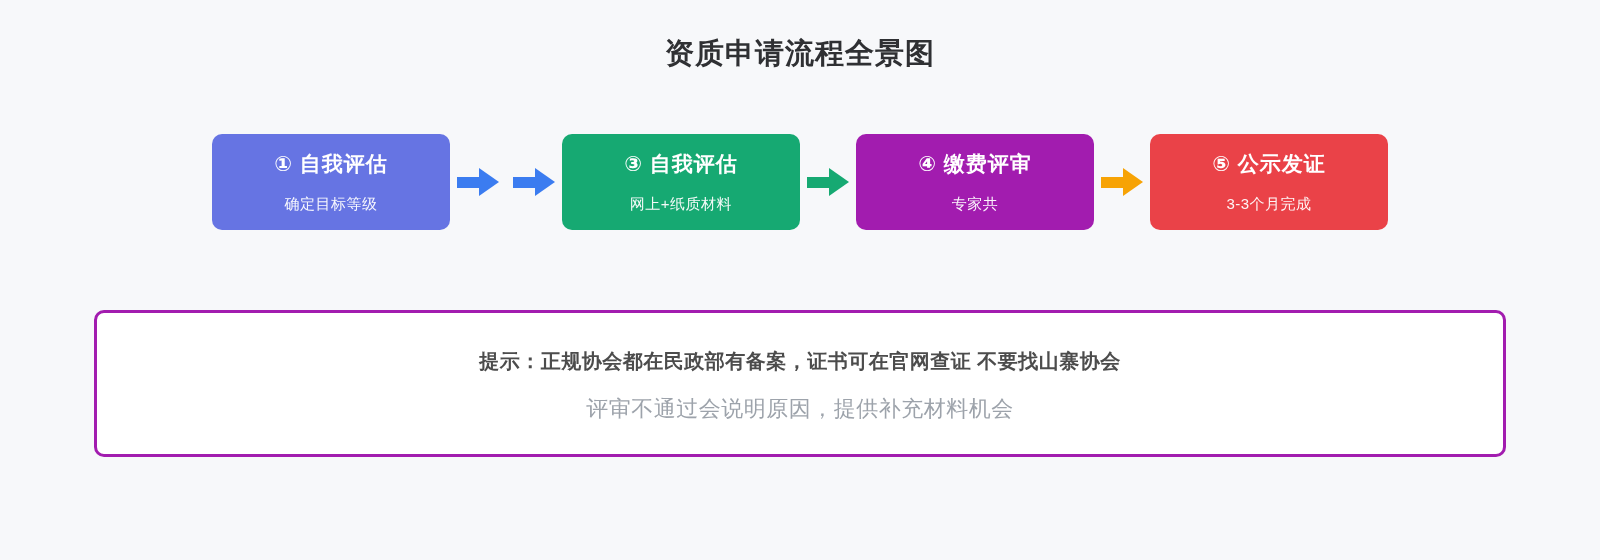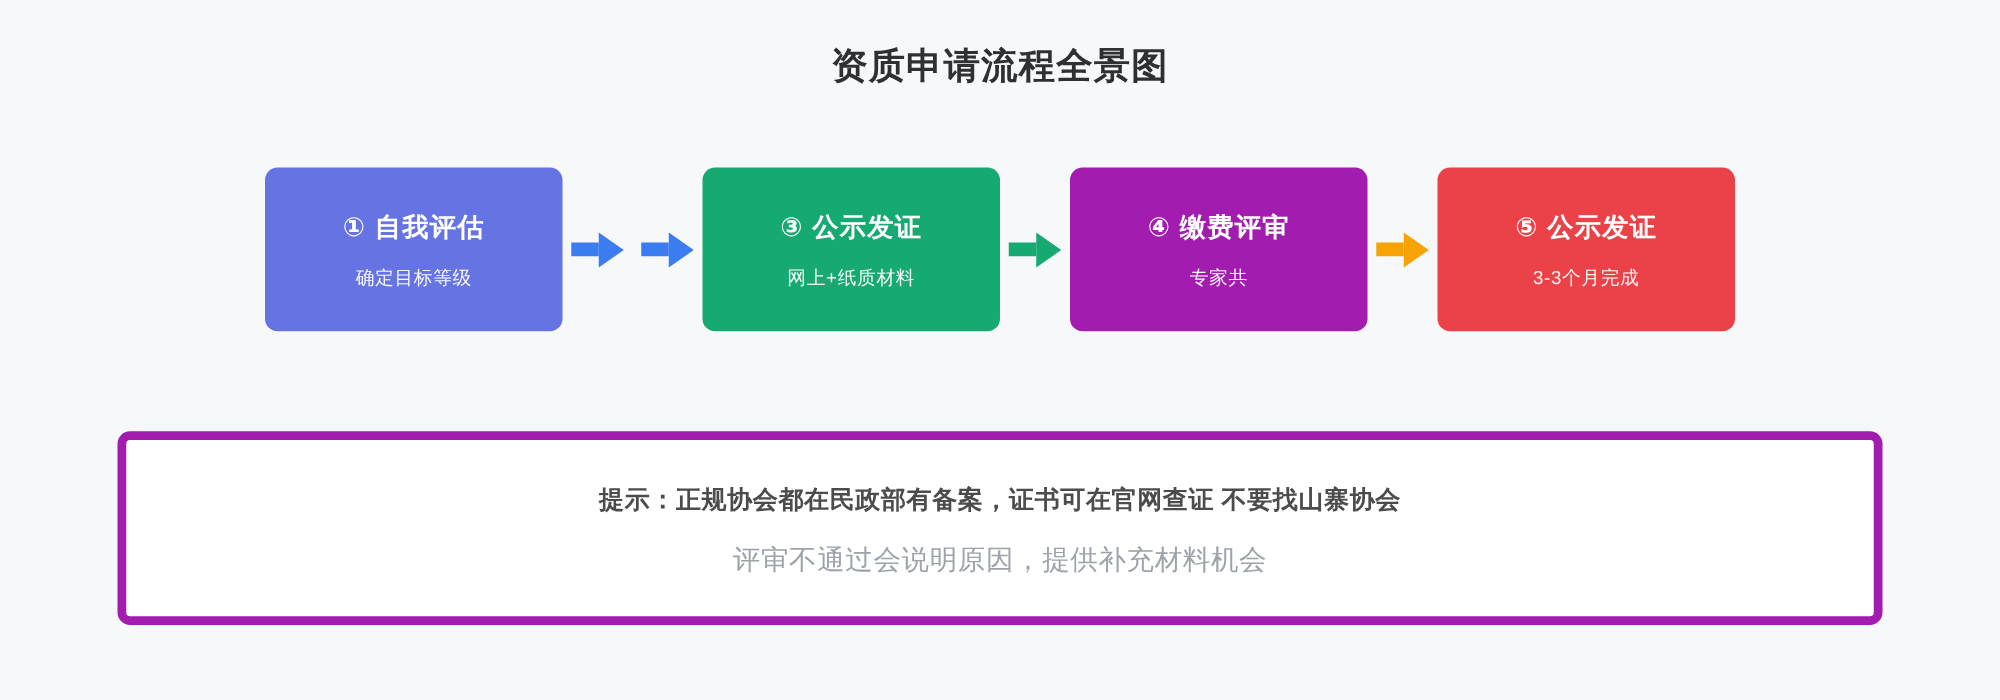--- a/index.html
+++ b/index.html
@@ -18,21 +18,21 @@
     letter-spacing: 1px;
   }
   .flow {
     display: flex;
     align-items: center;
     justify-content: center;
     margin-top: 64px;
   }
   .step-card {
     width: 238px;
-    height: 131px;
+    height: 96px;
     border-radius: 10px;
     color: #ffffff;
     display: flex;
     flex-direction: column;
     align-items: center;
     justify-content: center;
     flex: 0 0 auto;
   }
   .step-title {
     font-size: 21px;
@@ -62,21 +62,21 @@
     width: 0;
     height: 0;
     border-top: 14px solid transparent;
     border-bottom: 14px solid transparent;
     border-left: 20px solid currentColor;
   }
   .note-box {
     width: 1412px;
     margin: 80px auto 0;
     background: #ffffff;
-    border: 7px solid #a21caf;
+    border: 3px solid #a21caf;
     border-radius: 10px;
     padding: 36px 20px 34px;
     text-align: center;
   }
   .note-line1 {
     font-size: 20px;
     line-height: 24px;
     font-weight: bold;
     color: #4c4c4c;
     letter-spacing: 0.5px;
@@ -106,21 +106,21 @@
     <span class="arrow-head"></span>
   </div>
 
 
   <div class="arrow" style="color: rgb(59, 124, 240);">
     <span class="arrow-bar"></span>
     <span class="arrow-head"></span>
   </div>
 
   <div class="step-card" style="background: rgb(22, 169, 114);">
-    <div class="step-title">③ 公示发证</div>
+    <div class="step-title">③ 自我评估</div>
     <div class="step-sub">网上+纸质材料</div>
   </div>
 
   <div class="arrow" style="color: rgb(22, 169, 114);">
     <span class="arrow-bar"></span>
     <span class="arrow-head"></span>
   </div>
 
   <div class="step-card" style="background: #a21caf;">
     <div class="step-title">④ 缴费评审</div>

